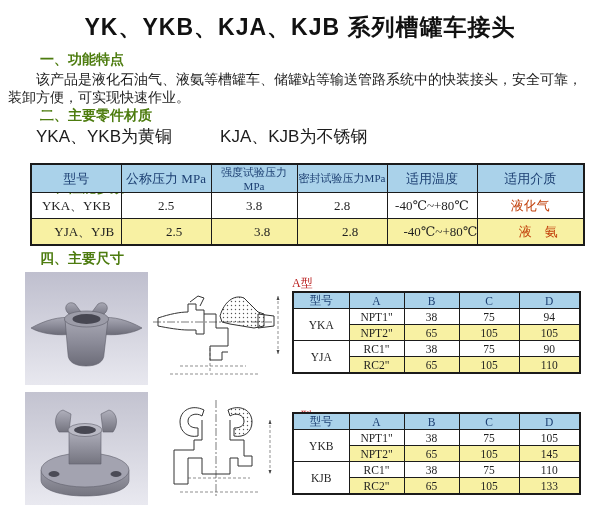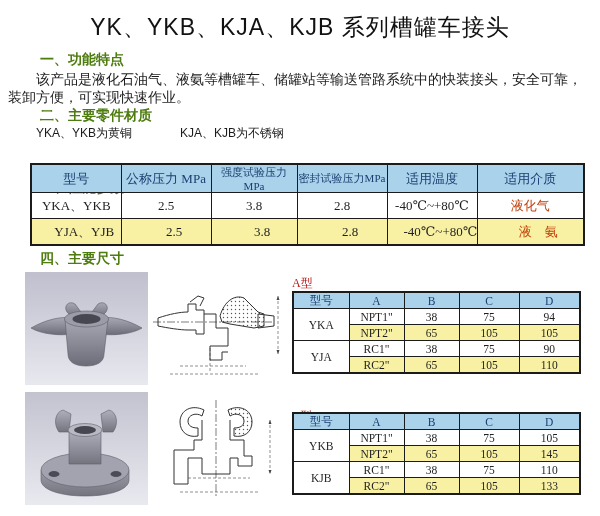--- a/index.html
+++ b/index.html
@@ -1,24 +1,24 @@
 <!DOCTYPE html>
 <html><head>
 <meta charset="utf-8">
 <style>
   html,body{margin:0;padding:0;background:#f2f2f2;}
   .page{position:relative;width:600px;height:516px;background:#ffffff;overflow:hidden;
         font-family:"Liberation Sans","DejaVu Sans",sans-serif;color:#1c1c1c;}
   .title{position:absolute;top:12px;left:0;width:600px;text-align:center;
-         font-size:23px;font-weight:normal;letter-spacing:1px;color:#111;}
+         font-size:23px;font-weight:bold;letter-spacing:1px;color:#111;}
   .sec-heading{position:absolute;left:40px;font-size:14px;font-weight:bold;color:#4d7c0f;}
   .h1{top:51px;} .h2{top:107px;} .h3{top:143px;margin-top:36px;} .h4{top:250px;}
   .para{position:absolute;left:8px;top:70px;width:586px;font-size:14px;
         line-height:18px;text-indent:2em;color:#1c1c1c;}
-  .material{position:absolute;left:36px;top:125px;font-size:12px;color:#1c1c1c;}
+  .material{position:absolute;left:36px;top:125px;font-size:17px;color:#1c1c1c;}
   .material .gap{display:inline-block;width:48px;}
   table{border-collapse:collapse;table-layout:fixed;}
   td,th{border:1px solid #1b1b1b;text-align:center;vertical-align:middle;
         font-weight:normal;overflow:hidden;padding:0;}
   .perf{position:absolute;left:30px;top:163px;width:553px;border:2px solid #1b1b1b;
         font-family:"Liberation Serif","DejaVu Serif",serif;}
   .perf th{height:26px;background:#aad2ea;color:#1c3f72;font-size:13px;}
   .perf th.small{font-size:11px;}
   .perf td{height:25px;font-size:13px;color:#1f1f1f;}
   .perf .yellow td{background:#f8f1a3;padding-left:16px;}

